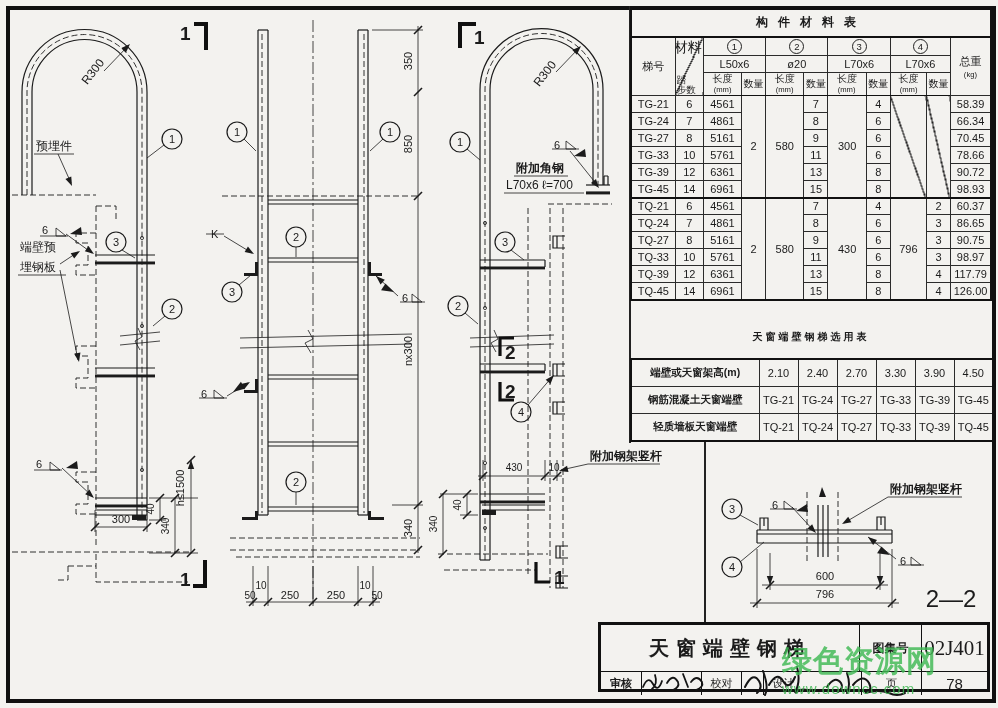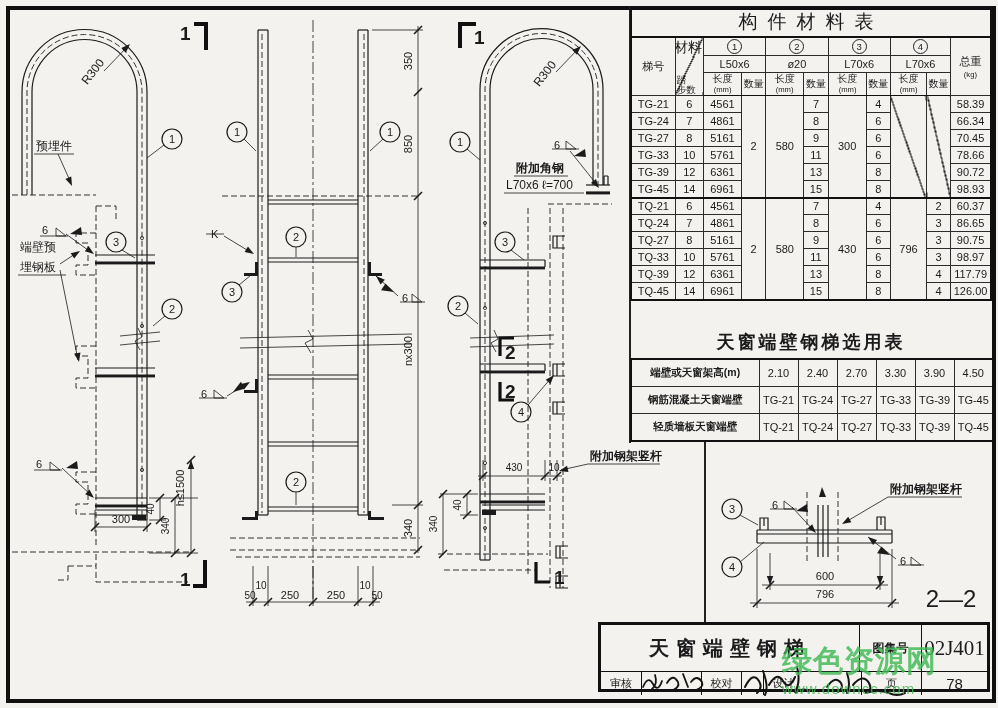--- a/index.html
+++ b/index.html
@@ -4,37 +4,37 @@
 <style>
   html,body{margin:0;padding:0;background:#e9e8e5;}
   .sheet{position:relative;width:998px;height:708px;background:#f3f2ef;font-family:"Liberation Sans","DejaVu Sans",sans-serif;color:#1b1b1b;overflow:hidden;}
   .frame{position:absolute;left:6px;top:6px;width:982px;height:689px;border:4px solid #101010;}
   svg text{fill:#1b1b1b;}
   .vline{position:absolute;background:#222;}
   
   table{border-collapse:collapse;table-layout:fixed;}
   .mat-table{position:absolute;left:630px;top:6px;width:362px;border:2.5px solid #111;font-size:11px;}
   .mat-table th,.mat-table td{border:1px solid #2b2b2b;text-align:center;padding:0;font-weight:normal;overflow:hidden;white-space:nowrap;}
-  .mat-table .t-title th{height:28px;font-size:19px;font-weight:normal;letter-spacing:10px;border-bottom:2px solid #111;}
+  .mat-table .t-title th{height:28px;font-size:12px;font-weight:bold;letter-spacing:10px;border-bottom:2px solid #111;}
   .mat-table .hr-a th{height:17px;}
   .mat-table .hr-b th{height:16px;font-size:11px;}
   .mat-table .hr-c th{height:22px;font-size:10px;line-height:10px;border-bottom:1.5px solid #111;}
   .mat-table tbody tr{height:17px;}
   .mat-table tbody tr.grp td{border-top:2px solid #111;}
   .mat-table .c-id{font-size:11px;}
   .unit{display:block;font-size:8.5px;transform:scale(.9);}
   .cnum{display:inline-block;width:13px;height:13px;line-height:13px;border:1px solid #222;border-radius:50%;font-size:9.5px;}
   .diag-cell{position:relative;background:linear-gradient(to bottom right,transparent calc(50% - .7px),#222 calc(50% - .7px),#222 calc(50% + .7px),transparent calc(50% + .7px));}
   .diag-cell .mat{position:absolute;top:1px;right:1px;font-size:14px;text-align:right;}
   .diag-cell .steps{position:absolute;bottom:1px;left:1px;font-size:9.5px;line-height:9.5px;text-align:left;}
   .diag-cell .steps i{display:block;font-style:normal;}
   td.slash{background:linear-gradient(to top right,transparent calc(50% - .7px),#222 calc(50% - .7px),#222 calc(50% + .7px),transparent calc(50% + .7px));}
   .wt-col{border-left:1.5px solid #111;}
   
-  .sel-title{position:absolute;left:630px;top:330px;width:362px;text-align:center;font-size:18px;font-weight:bold;letter-spacing:3px;}
+  .sel-title{position:absolute;left:630px;top:330px;width:362px;text-align:center;font-size:10px;font-weight:bold;letter-spacing:3px;}
   .sel-table{position:absolute;left:630px;top:358px;width:362px;border:2.5px solid #111;font-size:11px;}
   .sel-table th,.sel-table td{border:1px solid #2b2b2b;text-align:center;padding:0;height:26px;overflow:hidden;white-space:nowrap;}
   .sel-table th{font-weight:bold;font-size:10.5px;}
   .sel-table td{font-size:11px;}
   
   .tblock{position:absolute;left:598px;top:622px;width:392px;height:70px;border:3px solid #111;box-sizing:border-box;}
   .tb-cell{position:absolute;box-sizing:border-box;display:flex;align-items:center;justify-content:center;}
   .tb-title{left:0;top:0;width:258px;height:46px;font-size:20px;letter-spacing:7px;font-weight:bold;}
   .tb-atlas-l{left:258px;top:0;width:62px;height:46px;font-size:12px;font-weight:bold;border-left:1.5px solid #111;}
   .tb-atlas-n{left:320px;top:0;width:66px;height:46px;font-size:21px;font-family:"Liberation Serif","DejaVu Serif",serif;border-left:1.5px solid #111;}
@@ -720,21 +720,21 @@
       </g>
       <text style="font-size:24px;" text-anchor="middle" x="251" y="162">2—2</text>
     </g>
   </svg>
 
   <div class="tblock">
     <div class="tb-cell tb-title">天窗端壁钢梯</div>
     <div class="tb-cell tb-atlas-l">图集号</div>
     <div class="tb-cell tb-atlas-n">02J401</div>
     <div class="tb-row2">
-      <div class="tb-s" style="left:0;width:40px;">审核</div>
+      <div class="tb-s" style="left:0;width:40px;font-weight:bold;">审核</div>
       <div class="tb-s" style="left:40px;width:60px;border-left:1px solid #111;"></div>
       <div class="tb-s" style="left:100px;width:40px;border-left:1px solid #111;">校对</div>
       <div class="tb-s" style="left:140px;width:38px;border-left:1px solid #111;"></div>
       <div class="tb-s" style="left:162px;width:40px;border-left:1px solid #111;">设计</div>
       <div class="tb-s" style="left:218px;width:42px;"></div>
       <div class="tb-s" style="left:260px;width:60px;border-left:1.5px solid #111;">页</div>
       <div class="tb-s" style="left:320px;width:66px;border-left:1.5px solid #111;font-size:15px;">78</div>
     </div>
 
     <svg class="sig" style="left:38px;top:42px;" width="72" height="32" viewBox="0 0 72 32">

